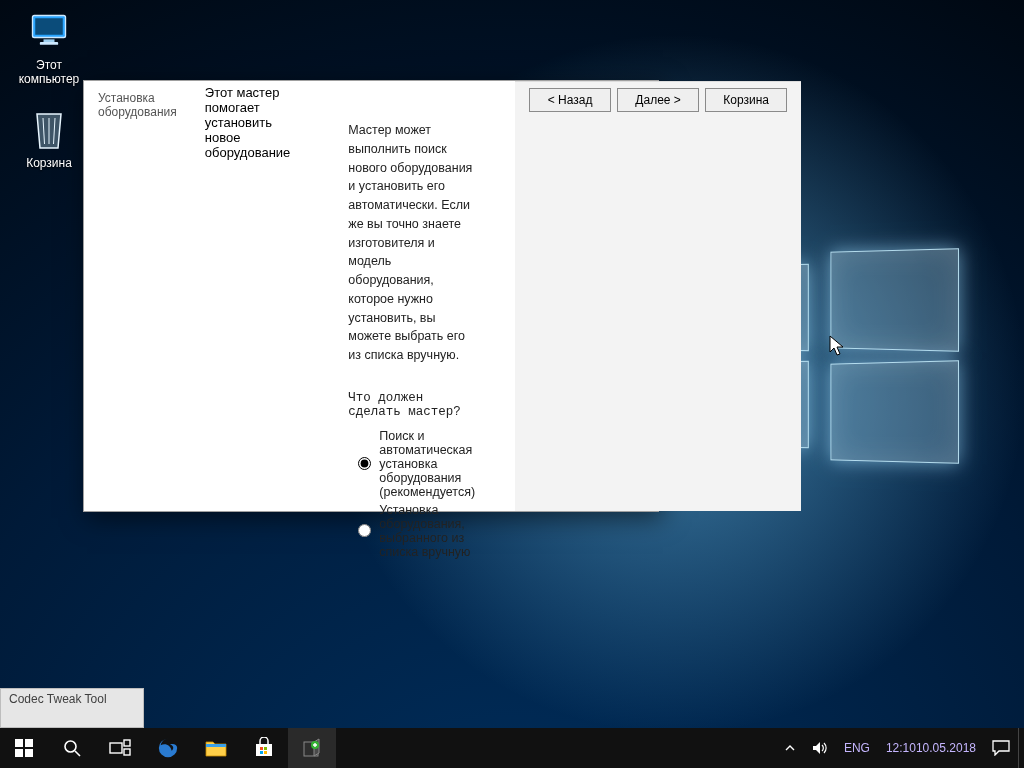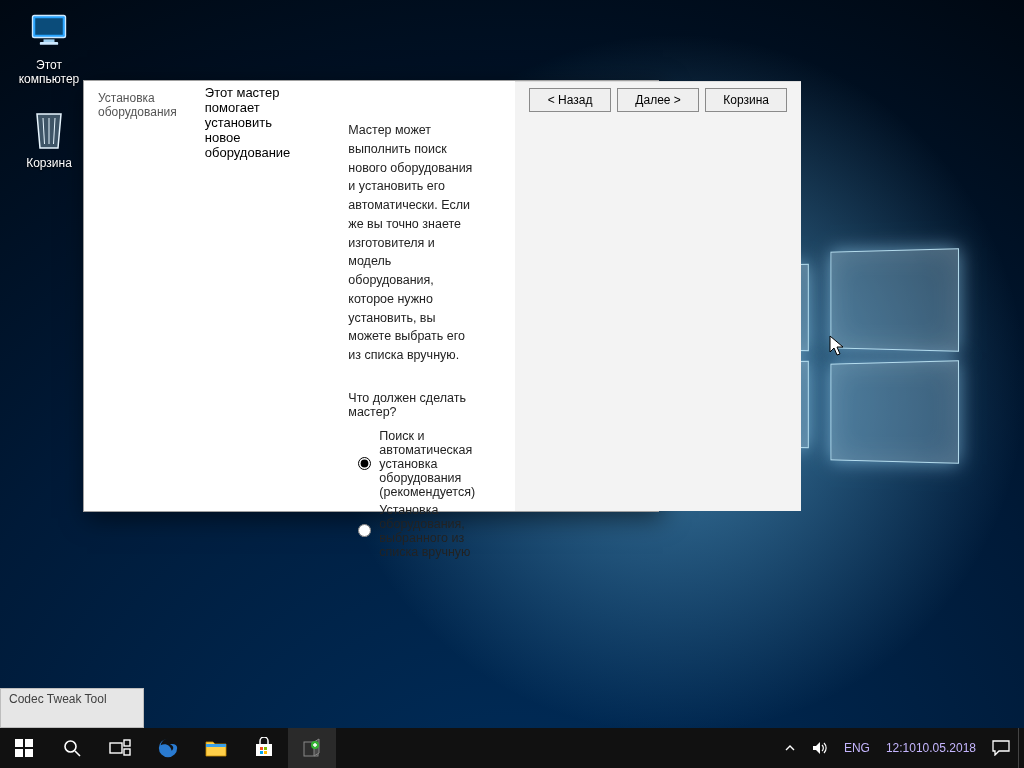--- a/index.html
+++ b/index.html
@@ -57,21 +57,21 @@
   .wizard {
     position:absolute; left:83px; top:80px; width:576px; height:432px;
     background:#fff; border:1px solid #a0a0a0; box-shadow: 4px 6px 24px rgba(0,0,0,0.55);
     display:flex; flex-direction:row;
   }
   .wiz-title { padding:10px 14px 2px; color:#555; font-size:12px; }
   .wiz-head  { padding:4px 14px 14px; font-size:13px; font-weight:400; color:#000; }
   .wiz-head-sep { height:1px; background:#ddd; margin:0 2px; }
   .wiz-body { flex:1; padding:40px 40px 0 40px; font-size:12.5px; color:#222; }
   .wiz-body p.desc { line-height:1.5; margin-bottom:26px; }
-  .wiz-body p.q { margin-bottom:10px; }
+  .wiz-body p.q { margin-bottom:10px;font-family:Liberation Mono, monospace; }
   .opt { display:flex; align-items:center; gap:8px; margin:4px 0 4px 10px; cursor:pointer; }
   .opt input { accent-color:#000; }
   .wiz-footer {
     border-top:1px solid #ddd; background:#f3f3f3;
     display:flex; justify-content:flex-end; gap:6px; padding:6px 14px;
   }
   .wbtn {
     min-width:82px; height:24px; font-size:12px; background:#efefef;
     border:1px solid #8a8a8a; cursor:pointer;
   }

